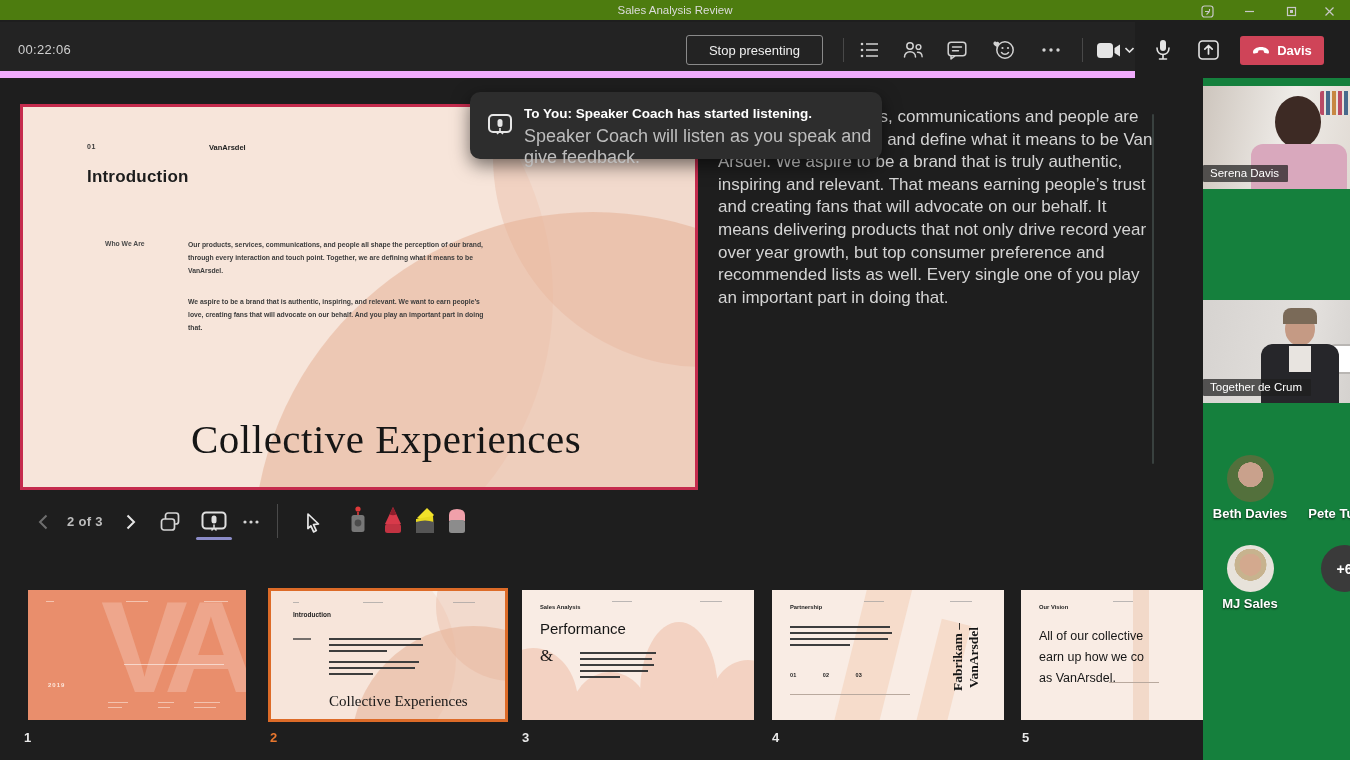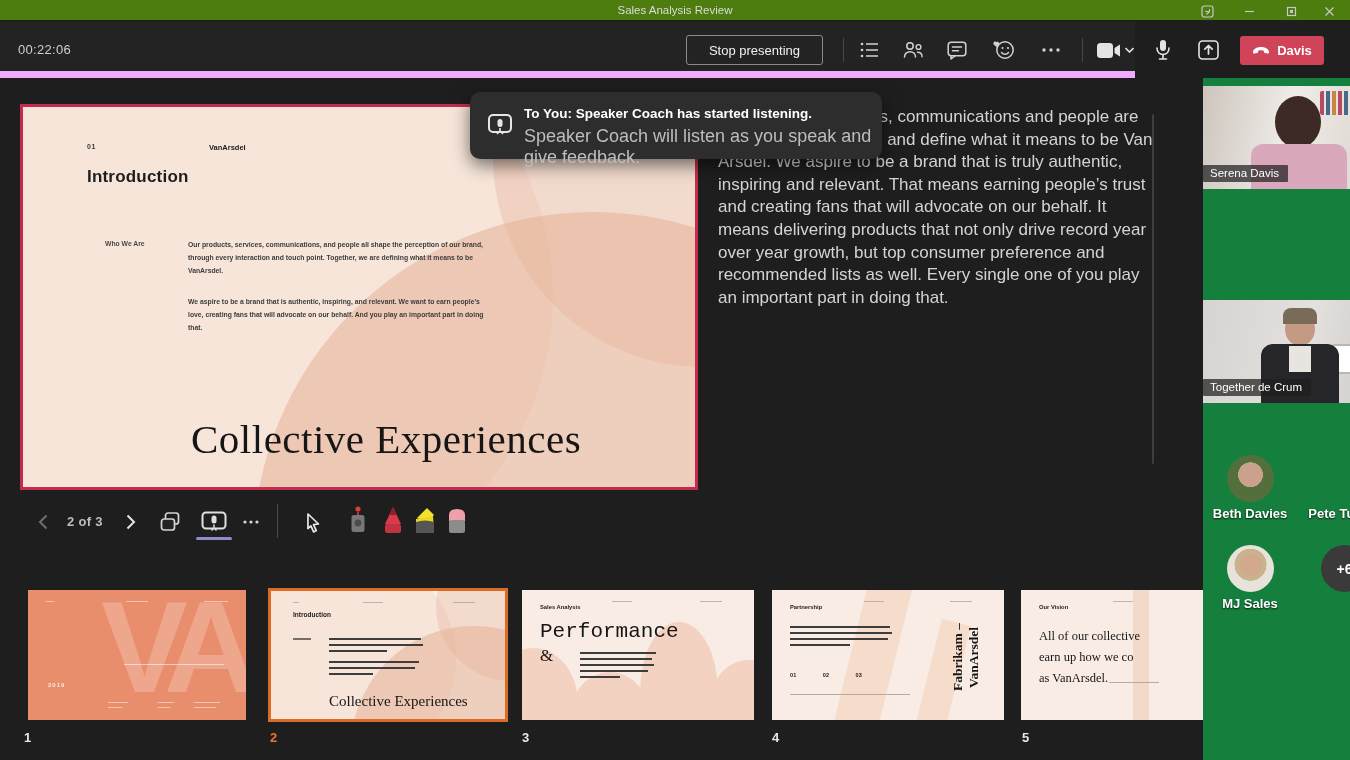--- a/index.html
+++ b/index.html
@@ -69,35 +69,35 @@
 
   .t2 { left:268px; top:588px; width:240px; height:134px; border:3px solid #dd6b28; background:#f9f1eb; }
   .t2 .cA2 { position:absolute; left:-30px; top:-40px; width:215px; height:215px; border-radius:50%; background:#f7e5da; }
   .t2 .cB2 { position:absolute; left:80px; top:35px; width:245px; height:245px; border-radius:50%; background:rgba(229,176,150,.55); }
   .t2 .cC2 { position:absolute; left:165px; top:-60px; width:150px; height:150px; border-radius:50%; background:rgba(229,176,150,.35); }
   .t2-head { position:absolute; left:22px; top:20px; font-size:6.5px; font-weight:700; color:#1d1d1d; }
   .t2-title { position:absolute; left:58px; bottom:9px; font-family:"Liberation Serif", serif; font-size:15px; color:#161616; white-space:nowrap; }
 
   .t3 { left:522px; width:232px; }
   .t3-head { position:absolute; left:18px; top:14px; font-size:5.8px; font-weight:700; color:#222; }
-  .t3-title { position:absolute; left:18px; top:30px; font-family:Liberation Mono, monospace; font-size:21px; color:#161616; }
+  .t3-title { position:absolute; left:18px; top:30px; font-family:Liberation Sans, sans-serif; font-size:15px; color:#161616; }
   .t3-amp { position:absolute; left:18px; top:56px; font-family:"Liberation Serif", serif; font-size:17px; color:#161616; }
   .t3 .wv { position:absolute; border-radius:50%; background:#f3d2c2; }
 
   .t4 { left:772px; width:232px; }
   .t4-head { position:absolute; left:18px; top:14px; font-size:5.8px; font-weight:700; color:#222; }
   .t4 .band { position:absolute; background:#f6dccb; transform:rotate(14deg); }
   .t4-vert { position:absolute; right:22px; top:8px; height:118px; writing-mode:vertical-rl; transform:rotate(180deg); font-family:"Liberation Serif", serif; font-weight:700; font-size:13.5px; color:#161616; line-height:16px; text-align:center; }
   .t4-items { position:absolute; left:18px; top:82px; font-size:5.5px; font-weight:700; color:#222; letter-spacing:.3px; display:flex; gap:26px; }
   .t4-rule { position:absolute; left:18px; top:104px; width:120px; height:1px; background:#b9a99e; }
 
   .t5 { left:1021px; width:230px; }
   .t5-head { position:absolute; left:18px; top:14px; font-size:5.8px; font-weight:700; color:#222; }
   .t5 .band5 { position:absolute; left:112px; top:0; width:16px; height:130px; background:#f2d9c9; }
-  .t5-text { position:absolute; left:18px; top:36px; font-family:Liberation Serif, serif; font-size:12.5px; line-height:21px; color:#161616; white-space:nowrap; }
+  .t5-text { position:absolute; left:18px; top:36px; font-family:Liberation Sans, sans-serif; font-size:12.5px; line-height:21px; color:#161616; white-space:nowrap; }
   .t5-rule { position:absolute; left:88px; top:92px; width:50px; height:1px; background:#b9a99e; }
 
   
   .sidebar { position:absolute; left:1159px; top:78px; width:191px; height:682px; background:#15803d; z-index:20;margin-left:44px; }
   .vtile { position:absolute; left:0; width:189px; height:103px; overflow:hidden; background:#555; }
   .vname { position:absolute; left:0; bottom:7px; background:rgba(30,30,30,.72); color:#fff; font-size:11.5px; padding:2px 9px 3px 7px; border-radius:1px; }
   .head { position:absolute; border-radius:50%; }
   .body { position:absolute; border-radius:12px 12px 0 0; }
   .avatar { position:absolute; width:47px; height:47px; border-radius:50%; }
   .aname { position:absolute; width:110px; text-align:center; font-size:13px; font-weight:700; color:#fff; text-shadow:0 1px 2px rgba(0,0,0,.8); }

